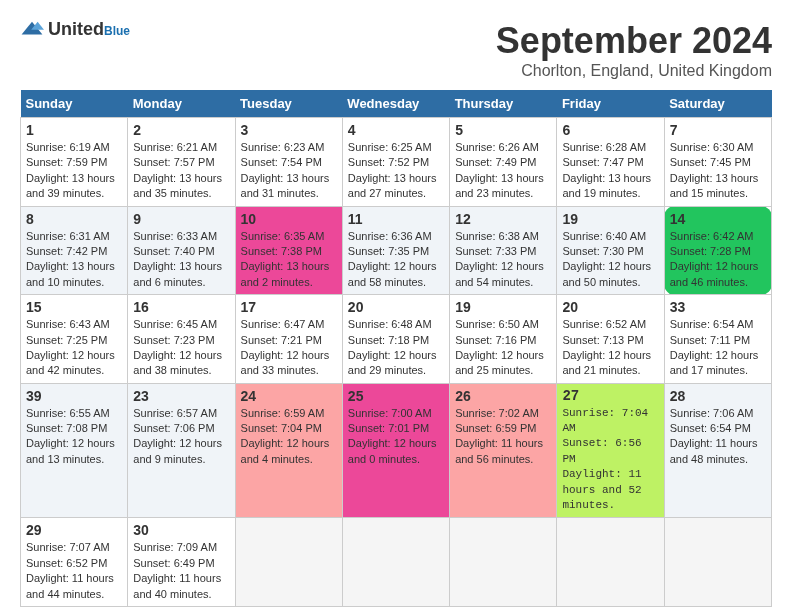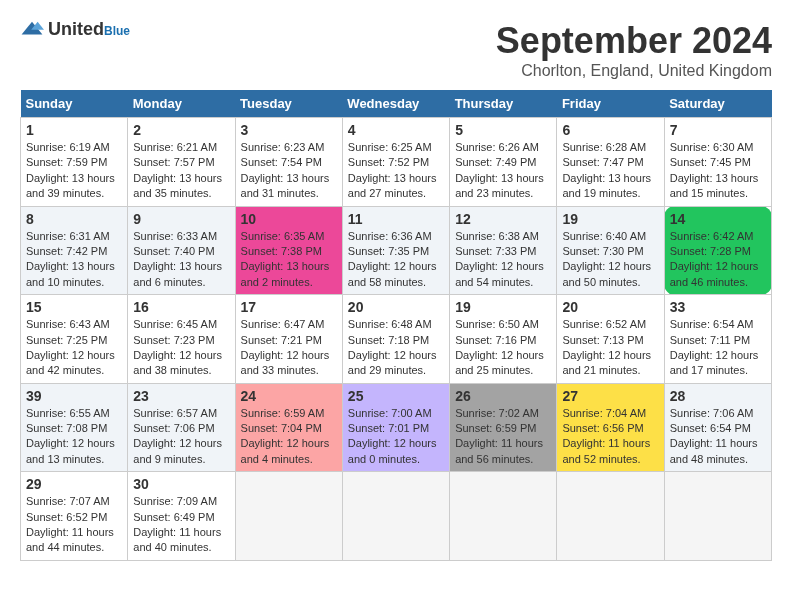--- a/index.html
+++ b/index.html
@@ -308,37 +308,37 @@
           </div>
         </td>
         <td style="background: #fca5a5;">
           <span class="day-num">24</span>
           <div class="day-info">
             Sunrise: 6:59 AM<br>
             Sunset: 7:04 PM<br>
             Daylight: 12 hours and 4 minutes.
           </div>
         </td>
-        <td style="background: #c4b5fd;">
+        <td style="background: #ec4899;">
           <span class="day-num">25</span>
           <div class="day-info">
             Sunrise: 7:00 AM<br>
             Sunset: 7:01 PM<br>
             Daylight: 12 hours and 0 minutes.
           </div>
         </td>
-        <td style="background: #a3a3a3;">
+        <td style="background: #fca5a5;">
           <span class="day-num">26</span>
           <div class="day-info">
             Sunrise: 7:02 AM<br>
             Sunset: 6:59 PM<br>
             Daylight: 11 hours and 56 minutes.
           </div>
         </td>
-        <td style="background: #fde047;">
+        <td style="background: #bef264; font-family: Liberation Mono, monospace;">
           <span class="day-num">27</span>
           <div class="day-info">
             Sunrise: 7:04 AM<br>
             Sunset: 6:56 PM<br>
             Daylight: 11 hours and 52 minutes.
           </div>
         </td>
         <td style="background: rgb(240, 244, 248);">
           <span class="day-num">28</span>
           <div class="day-info">

